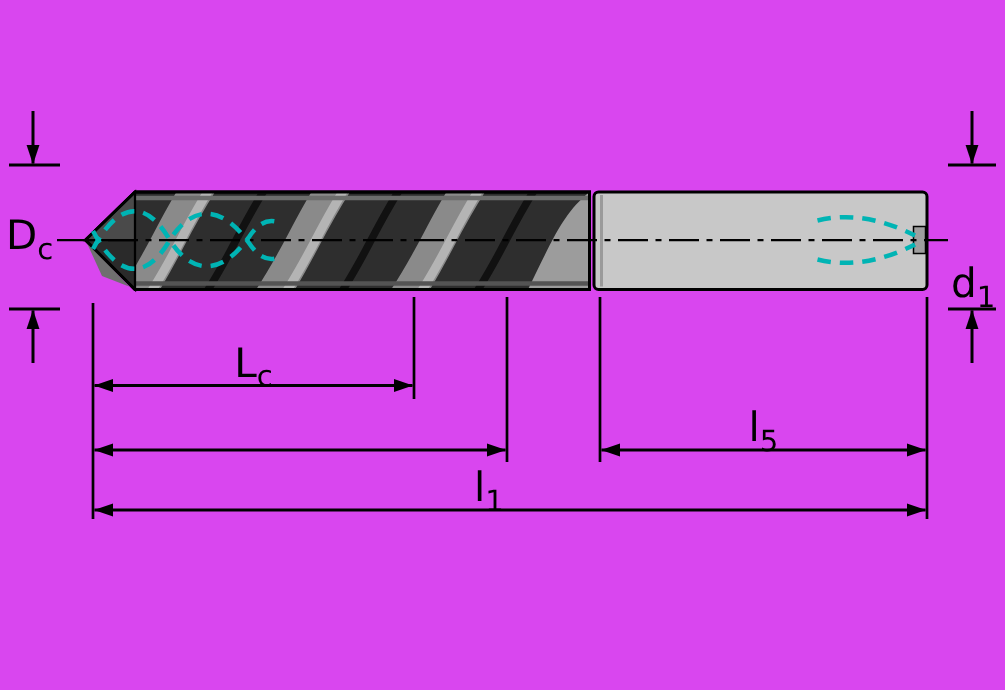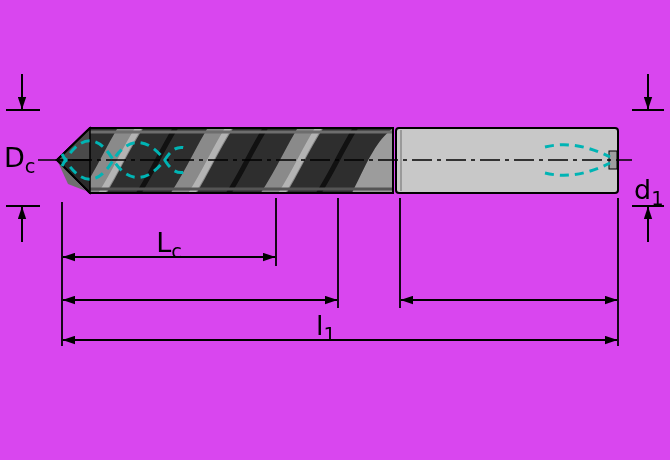--- a/index.html
+++ b/index.html
@@ -116,16 +116,17 @@
     </g>
   </svg>
 
   <div class="dim-label" style="left:4px;top:144px;"><span>D</span><sub>c</sub></div>
 
   <div class="dim-label" style="left:634px;top:144px;margin-top:32px;"><span>d</span><sub>1</sub></div>
 
   <div class="dim-label" style="left:139px;top:229px;width:60px;"><span>L</span><sub>c</sub></div>
 
 
+  <div class="dim-label" style="left:479px;top:272px;width:60px;"><span>l</span><sub>5</sub></div>
 
   <div class="dim-label" style="left:296px;top:312px;width:60px;"><span>l</span><sub>1</sub></div>
 
 </div>
 
 </body></html>

